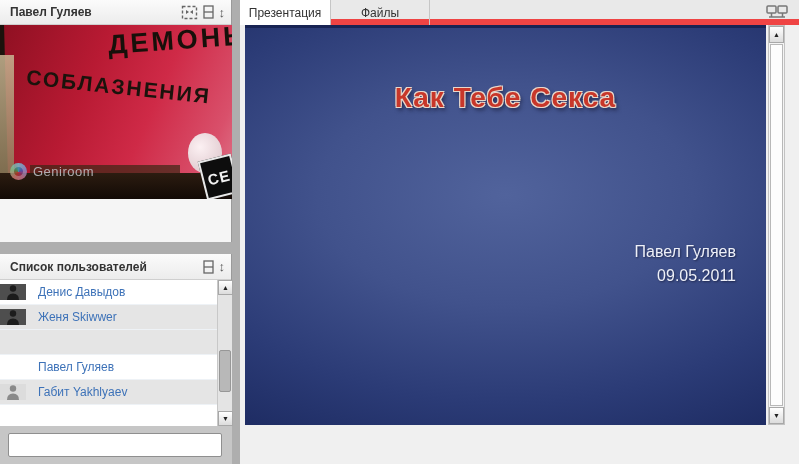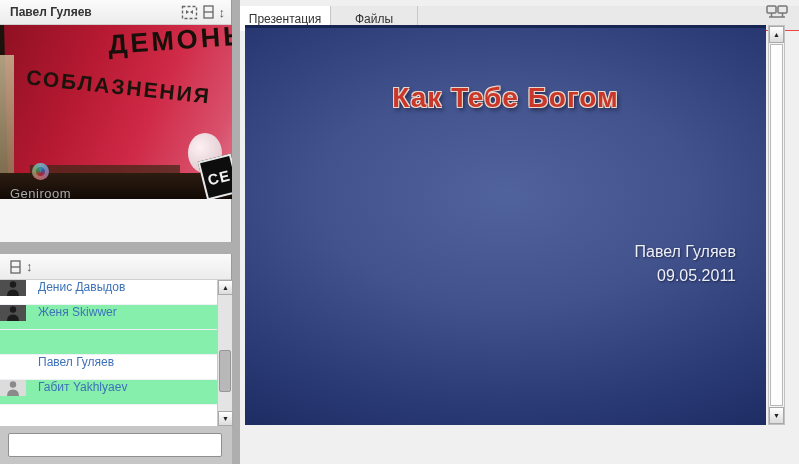--- a/index.html
+++ b/index.html
@@ -26,32 +26,32 @@
                transform:rotate(-4deg); font-stretch:condensed; }
   .banner-l2 { left:26px; top:50px; font-size:21px; font-weight:bold; color:#1b130c; letter-spacing:2px;
                transform:rotate(6deg); }
   .balloon1 { left:188px; top:108px; width:34px; height:40px; border-radius:50%; background:radial-gradient(circle at 35% 35%, #ffffff, #d8c8cc); opacity:.92; }
   .balloon2 { left:214px; top:138px; width:26px; height:30px; border-radius:50%; background:radial-gradient(circle at 35% 35%, #f8f0f2, #c8b0b8); opacity:.9; }
   .table-strip { left:0; top:148px; width:232px; height:26px; background:linear-gradient(#2c1c10,#120a06); }
   .table-strip2 { left:30px; top:140px; width:150px; height:10px; background:#3a2614; opacity:.7; }
   .sign-ce { left:202px; top:132px; width:34px; height:40px; background:#0d0d0d; border:2px solid #e8e8e8;
              transform:rotate(-14deg); color:#f2f2f2; font-weight:bold; font-size:15px;
              display:flex; align-items:center; justify-content:center; letter-spacing:1px; }
-  .watermark { left:10px; top:138px; display:flex; align-items:center; gap:6px; opacity:.8;flex-direction:column; }
+  .watermark { left:10px; top:138px; display:flex; align-items:center; gap:6px; opacity:.8; }
   .wm-logo { width:17px; height:17px; border-radius:50%;
              background:conic-gradient(#2aa8c4,#3a62c0,#b03060,#c43a2a,#3a9a4a,#2aa8c4);
              box-shadow:inset 0 0 0 4px rgba(255,255,255,.35); }
   .wm-text { font-size:13px; color:#c9ced4; letter-spacing:.5px; }
 
   
   .users-panel { left:0; top:254px; width:232px; height:210px; background:#c6c6c6; border-right:1px solid #9a9a9a; }
   .users-panel .panel-header { height:26px; }
   .user-list { left:0; top:26px; width:232px; height:146px; background:#fff; overflow:hidden; }
-  .user-row { display:flex; align-items:flex-start; height:25px; width:217px; border-bottom:1px solid #eef2f6; }
-  .user-row.alt { background:#86efac; }
+  .user-row { display:flex; align-items:center; height:25px; width:217px; border-bottom:1px solid #eef2f6; }
+  .user-row.alt { background:#e5e5e5; }
   .avatar { width:26px; flex:0 0 26px; display:flex; align-items:center; justify-content:center; }
   .avatar svg { display:block; }
   .av-dark { background:#4e4e4e; color:#1c1c1c; }
   .av-photo1 { background:linear-gradient(130deg,#8a6244,#b89068 60%,#6a4a34); color:transparent; }
   .av-photo2 { background:linear-gradient(130deg,#a86a48,#d0a078 55%,#8a4a3a); color:transparent; }
   .av-light { background:#dcdcdc; color:#8a8a8a; }
   .user-name { font-size:12px; color:#3d72b8; display:flex; align-items:center; padding-left:12px; white-space:nowrap; cursor:pointer; }
 
   
   .list-scroll { left:217px; top:26px; width:15px; height:146px; background:#e4e4e4; border-left:1px solid #c8c8c8; }
@@ -59,22 +59,22 @@
             display:flex; align-items:center; justify-content:center; font-size:7px; color:#222; }
   .sb-btn.bottom { position:absolute; bottom:0; }
   .list-thumb { position:absolute; left:1px; top:70px; width:12px; height:42px; background:#b8b8b8; border:1px solid #979797; border-radius:2px; }
 
   .msg-input-wrap { left:0; top:172px; width:232px; height:38px; background:#c6c6c6; }
   .msg-input { position:absolute; left:8px; top:7px; width:214px; height:24px; border:1px solid #8f8f8f;
                background:#fff; border-radius:2px; font-size:12px; padding:0 5px; font-family:"Liberation Sans",sans-serif; }
 
   
   .right-area { left:240px; top:0; width:559px; height:464px; background:#f0f0f0; }
-  .tabbar { left:0; top:0; width:559px; height:25px; background:#e9e9e9; border-bottom:1px solid #ef4444; display:flex;margin-top:6px; }
-  .tab { width:87px; height:25px; display:flex; align-items:center; justify-content:center;
+  .tabbar { left:0; top:0; width:559px; height:25px; background:#e9e9e9; border-bottom:6px solid #ef4444; display:flex; }
+  .tab { width:99px; height:25px; display:flex; align-items:center; justify-content:center;
          font-size:12px; color:#333; border-right:1px solid #c6c6c6; cursor:pointer; }
   .tab.active { background:#ffffff; width:91px; border-right:1px solid #c6c6c6; font-weight:normal; }
   .share-icon { position:absolute; right:10px; top:4px; }
 
   
   .slide { left:5px; top:25px; width:521px; height:400px;
            background:radial-gradient(ellipse 90% 70% at 50% 42%, #51639c 0%, #41528c 40%, #2b3b76 75%, #1e2c63 100%);
            border-top:3px solid #182454; overflow:hidden; }
   .slide-title { width:100%; text-align:center; top:52px; font-size:28px; line-height:36px; font-weight:bold;
                  color:#c8372a;
@@ -124,20 +124,21 @@
     <div class="abs sign-ce">СЕ</div>
     <div class="abs watermark">
       <div class="wm-logo"></div>
       <div class="wm-text">Geniroom</div>
     </div>
   </div>
 </div>
 
 <div class="abs users-panel">
   <div class="panel-header">
+    <div class="panel-title">Список пользователей</div>
     <div class="hdr-icons">
       <span>
         <svg width="11" height="14" viewBox="0 0 11 14">
           <rect x="1" y="1" width="9" height="12" fill="none" stroke="#666" stroke-width="1.3"></rect>
           <line x1="1" y1="7" x2="10" y2="7" stroke="#666" stroke-width="1.3"></line>
         </svg>
       </span>
       <span class="vresize">↕</span>
     </div>
   </div>
@@ -201,21 +202,21 @@
       <rect x="2" y="2" width="9" height="7" rx="1" fill="none" stroke="#777" stroke-width="1.5"></rect>
       <rect x="13" y="2" width="9" height="7" rx="1" fill="none" stroke="#777" stroke-width="1.5"></rect>
       <line x1="6.5" y1="9" x2="6.5" y2="13" stroke="#777" stroke-width="1.5"></line>
       <line x1="17.5" y1="9" x2="17.5" y2="13" stroke="#777" stroke-width="1.5"></line>
       <line x1="4" y1="13" x2="20" y2="13" stroke="#777" stroke-width="1.5"></line>
     </svg>
   </span>
 
   <div class="abs slide">
     <div class="abs slide-title">
-      <div>Как Тебе Богом</div>
+      <div>Как Тебе Секса</div>
     </div>
     <div class="abs slide-byline">
       <div>Павел Гуляев</div>
       <div>09.05.2011</div>
     </div>
   </div>
 
   <div class="abs main-scroll">
     <div class="sb-btn">▲</div>
     <div class="main-thumb"></div>

